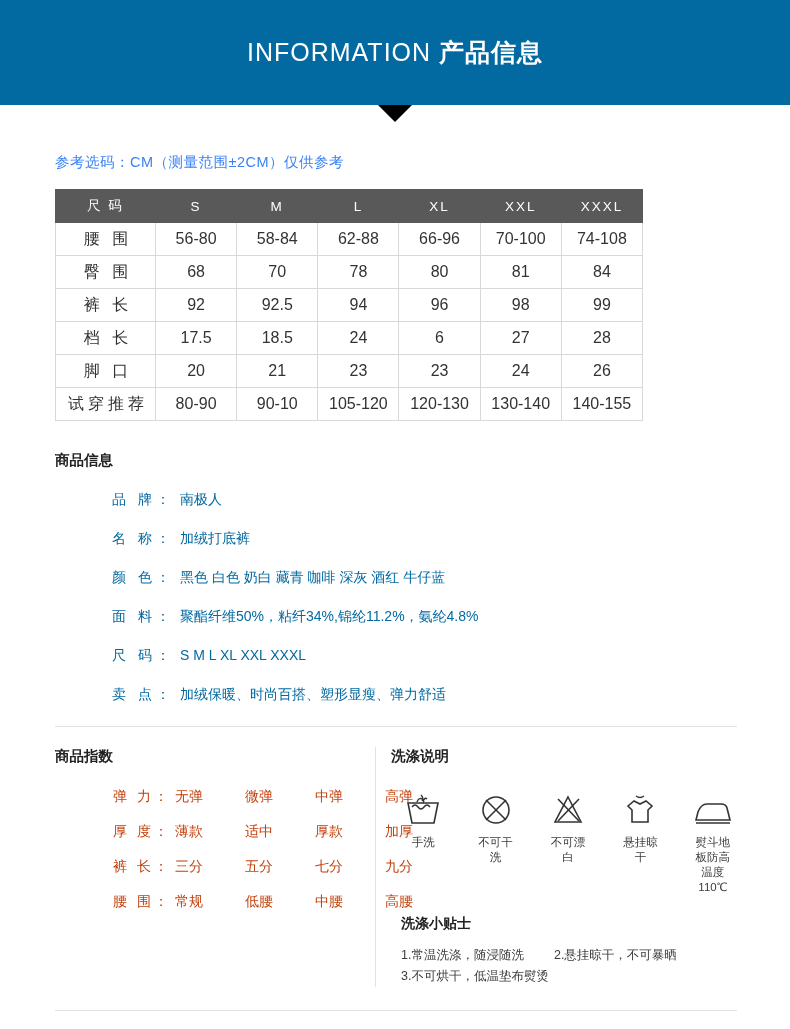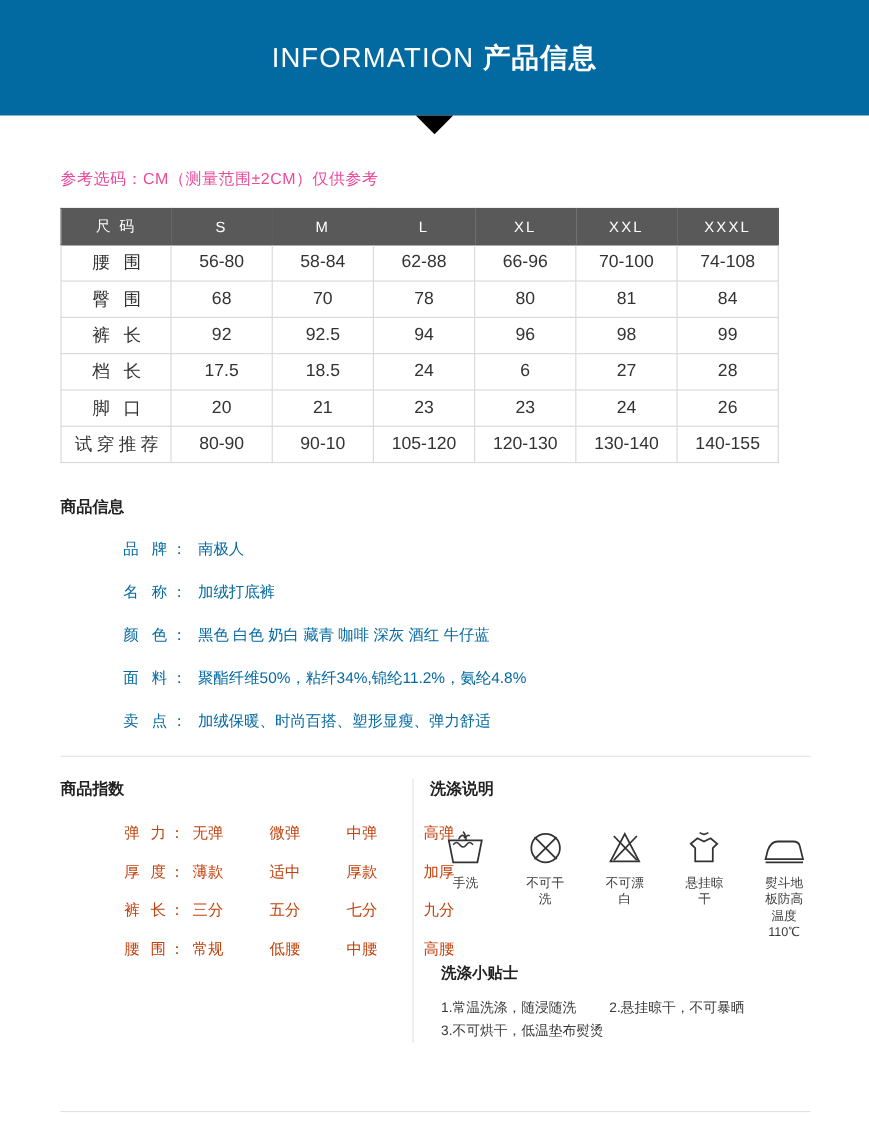--- a/index.html
+++ b/index.html
@@ -45,31 +45,31 @@
     transform: translateX(-50%);
     width: 0; height: 0;
     border-left: 17px solid transparent;
     border-right: 17px solid transparent;
     border-top: 17px solid #000000;
   }
   
   .size-note {
     margin: 48px 0 5px 55px;
     font-size: 14.5px;
-    color: #ec4899;
+    color: #3b82f6;
     letter-spacing: .5px;
   }
   
   .size-table-wrap {
     margin: 17px 0 0 55px;
     width: 682px;
   }
   table.size-table {
     border-collapse: collapse;
-    width: 653px;
+    width: 588px;
     table-layout: fixed;
   }
   table.size-table th,
   table.size-table td {
     border: 1px solid #d8d8d8;
     height: 33px;
     text-align: center;
     font-size: 16px;
     font-weight: normal;
     color: #333;
@@ -312,20 +312,24 @@
       <div class="info-label">名 称：</div>
       <div class="info-value">加绒打底裤</div>
     </div>
     <div class="info-row">
       <div class="info-label">颜 色：</div>
       <div class="info-value">黑色  白色  奶白  藏青  咖啡  深灰  酒红  牛仔蓝</div>
     </div>
     <div class="info-row">
       <div class="info-label">面 料：</div>
       <div class="info-value">聚酯纤维50%，粘纤34%,锦纶11.2%，氨纶4.8%</div>
+    </div>
+    <div class="info-row">
+      <div class="info-label">尺 码：</div>
+      <div class="info-value">S  M  L  XL  XXL  XXXL</div>
     </div>
     <div class="info-row">
       <div class="info-label">卖 点：</div>
       <div class="info-value">加绒保暖、时尚百搭、塑形显瘦、弹力舒适</div>
     </div>
   </div>
 
   <div class="divider"></div>
 
   <div class="bottom">

